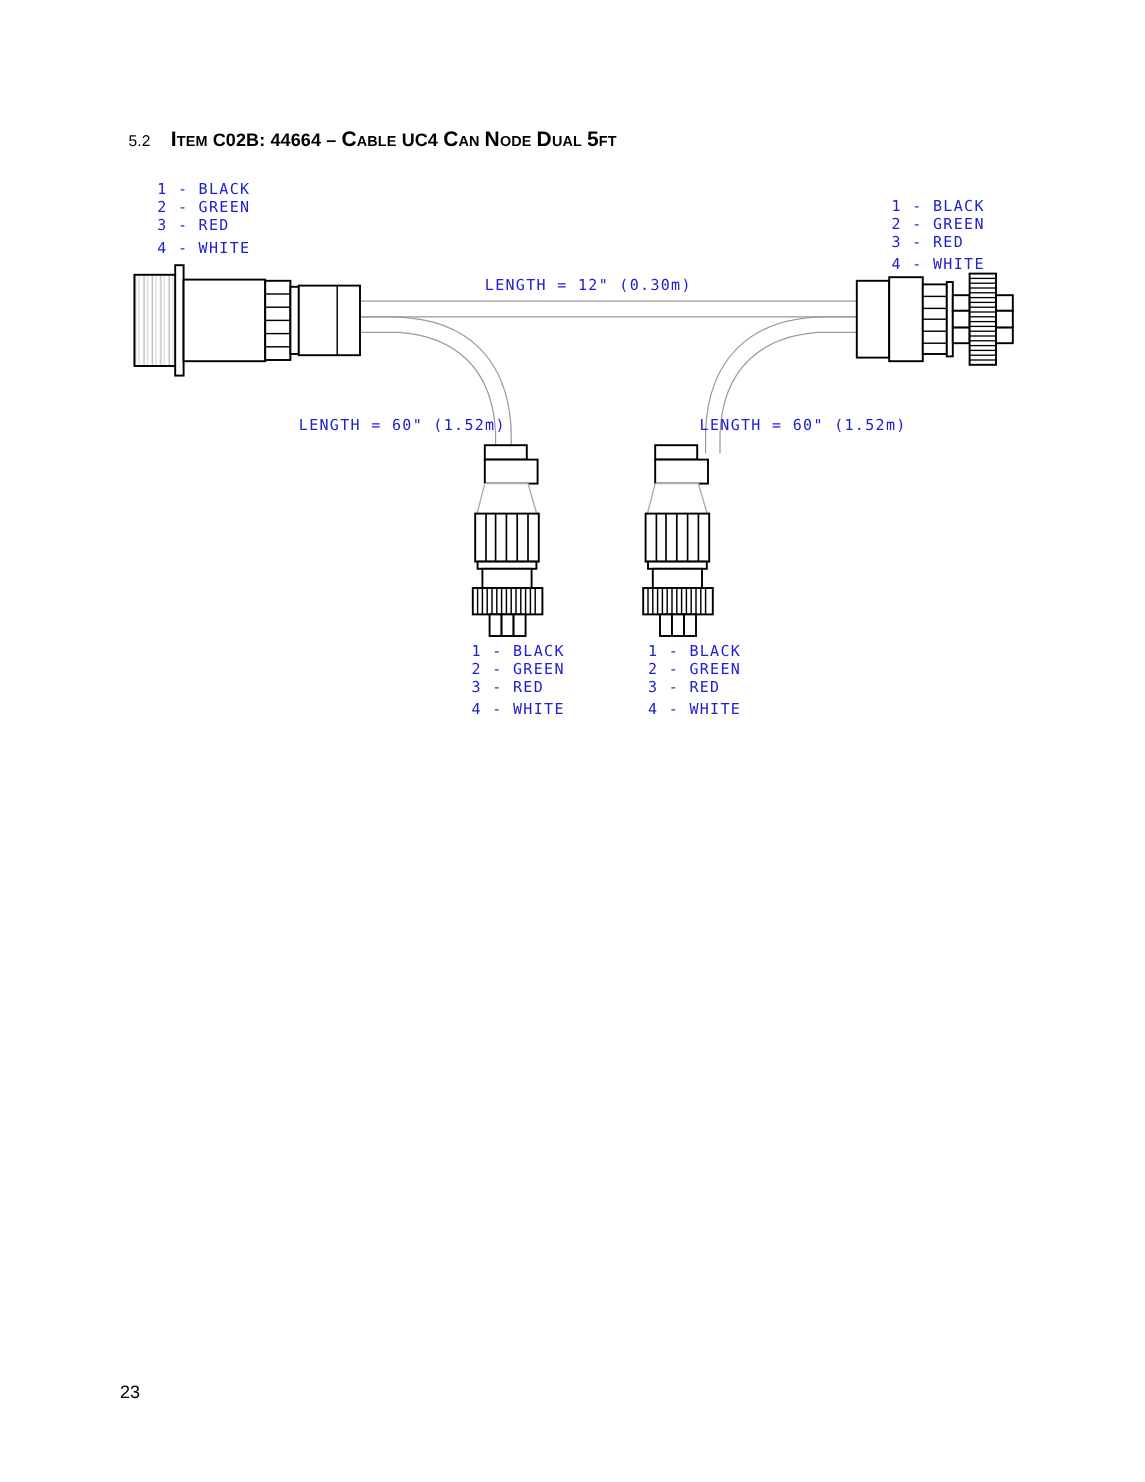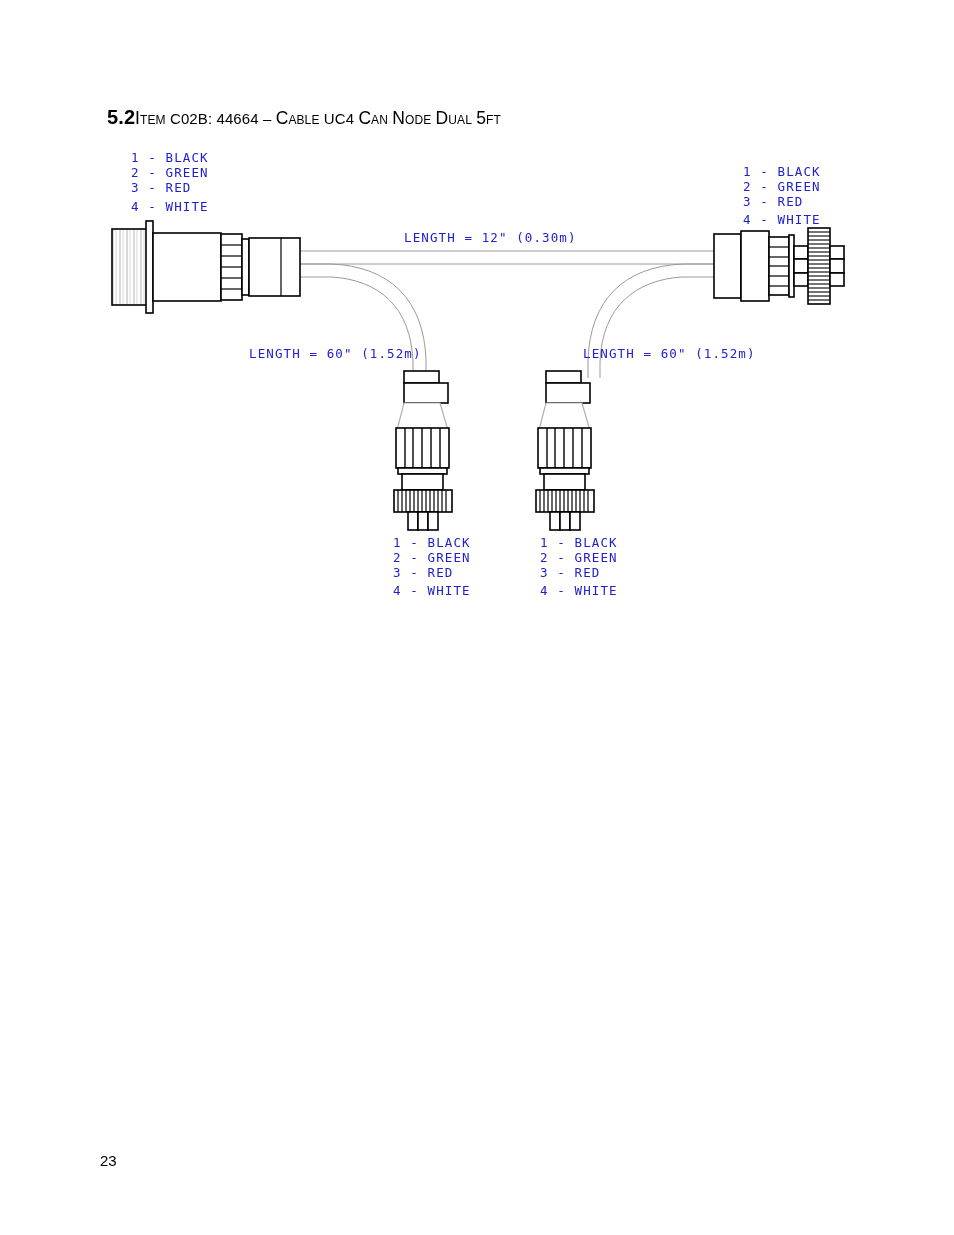--- a/index.html
+++ b/index.html
@@ -19,26 +19,27 @@
   
   .heading {
     position: absolute;
     left: 107px;
     top: 106px;
     display: flex;
     align-items: baseline;
     white-space: nowrap;
   }
   .heading-number {
-    font-size: 20px;
+    font-size: 13px;
+    font-weight: normal;
+    letter-spacing: 0.1px;
+  }
+  .heading-title {
+    margin-left: 17px;
     font-weight: bold;
-    letter-spacing: 0.1px;
-  }
-  .heading-title {
-    font-weight: normal;
     font-size: 15px;
     letter-spacing: 0.1px;
   }
   
   .sc {
     font-variant: small-caps;
     font-size: 17.5px;
   }
 
   

